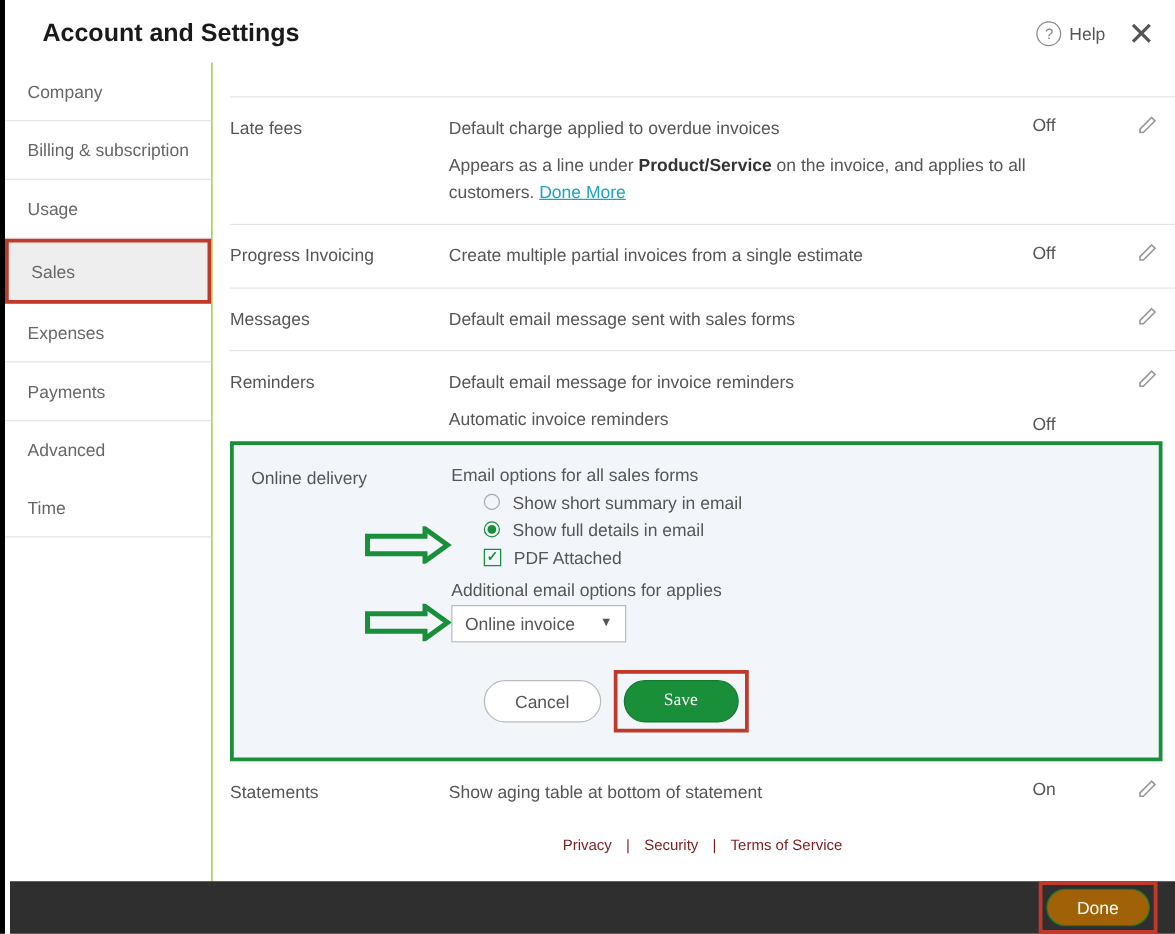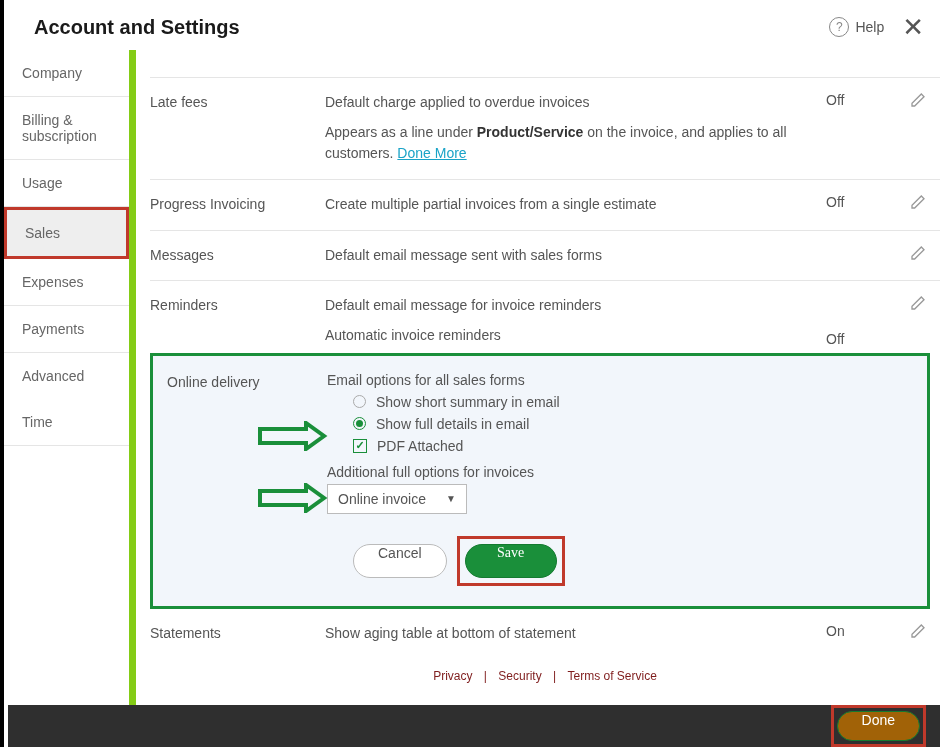--- a/index.html
+++ b/index.html
@@ -9,21 +9,21 @@
 .left-edge { position: absolute; left: 0; top: 0; width: 4px; height: 100%; background: #000; }
 
 .header { display: flex; align-items: center; padding: 14px 16px 10px 30px; }
 .header h1 { font-size: 20px; font-weight: 700; color: #1a1a1a; flex: 1; }
 .help-wrap { display: flex; align-items: center; gap: 6px; color: #555; margin-right: 18px; }
 .help-icon { width: 20px; height: 20px; border: 1.5px solid #888; border-radius: 50%; display: flex; align-items: center; justify-content: center; font-size: 12px; color: #888; }
 .close-x { font-size: 26px; color: #555; cursor: pointer; line-height: 1; font-weight: 300; }
 
 .body { display: flex; height: calc(100% - 90px); }
 
-.sidebar { width: 132px; border-right: 7px solid #84cc16; }
+.sidebar { width: 166px; border-right: 1px solid #84cc16; }
 .sidebar-item { padding: 15px 0 15px 18px; color: #666; border-bottom: 1px solid #e5e5e5; cursor: pointer; font-size: 14px; }
 .sidebar-item.active { background: #eeeeee; border: 3px solid #c0392b; }
 
 .content { flex: 1; padding: 0 0 0 14px; overflow: hidden; position: relative; }
 
 .section { display: flex; border-bottom: 1px solid #e5e5e5; padding: 14px 14px 14px 0; }
 .sec-label { width: 175px; color: #555; font-size: 14px; padding-top: 2px; }
 .sec-body { flex: 1; color: #555; font-size: 14px; line-height: 1.55; }
 .sec-val { width: 70px; color: #555; }
 .pencil { width: 30px; text-align: right; color: #999; cursor: pointer; }
@@ -45,21 +45,21 @@
 .radio.sel { border-color: #1a8f3a; }
 .radio.sel::after { content: ""; position: absolute; left: 2px; top: 2px; width: 7px; height: 7px; background: #1a8f3a; border-radius: 50%; }
 .checkbox { width: 14px; height: 14px; border: 1px solid #1a8f3a; display: inline-flex; align-items: center; justify-content: center; color: #1a8f3a; font-size: 11px; font-weight: bold; }
 
 .arrow { position: absolute; }
 
 .select { display: inline-flex; align-items: center; border: 1px solid #bbb; padding: 6px 10px; gap: 20px; cursor: pointer; margin-top: 4px; background: #fff; }
 .caret { font-size: 10px; color: #555; }
 
 .btn-row { margin-top: 22px; padding-left: 26px; display: flex; align-items: center; gap: 0; }
-.btn { height: 34px; padding: 0 24px; border-radius: 17px; display: inline-flex; justify-content: center; cursor: pointer; font-size: 14px; }
+.btn { height: 34px; padding: 0 24px; border-radius: 17px; display: inline-flex; align-items: center; justify-content: center; cursor: pointer; font-size: 14px; }
 .btn.cancel { border: 1px solid #bbb; background: #fff; color: #555; margin-right: 10px; }
 .save-outline { border: 3px solid #c0392b; padding: 5px; display: inline-block; }
 .btn.save { background: #1a8f3a; color: #fff; border: 1px solid #147a30; min-width: 92px; font-family: Liberation Serif, serif; }
 
 .footer-links { text-align: center; color: #7f1d1d; font-size: 12px; padding: 10px 0 4px 0; }
 .footer-links span { margin: 0 4px; }
 .footer-bar { position: absolute; left: 4px; right: 0; bottom: 0; height: 42px; background: #2f2f2f; display: flex; align-items: center; justify-content: flex-end; padding-right: 14px; }
 .done-outline { border: 3px solid #c0392b; padding: 3px; }
 .btn.done { background: #a16207; color: #fff; min-width: 78px; height: 30px; border-radius: 15px; border: 1px solid #147a30; }
 
@@ -155,21 +155,21 @@
               <span>Show short summary in email</span>
             </div>
             <div class="radio-row">
               <span class="radio sel"></span>
               <span>Show full details in email</span>
             </div>
             <div class="radio-row">
               <span class="checkbox">✓</span>
               <span>PDF Attached</span>
             </div>
-            <div style="margin-top:10px">Additional full options for invoices</div>
+            <div style="margin-top:10px">Additional email options for applies</div>
             <div class="select">
               <span>Online invoice</span>
               <span class="caret">▼</span>
             </div>
             <div class="btn-row">
               <div class="btn cancel">
                   <span>Cancel</span>
                 </div>
               <div class="save-outline">
                 <div class="btn save">

